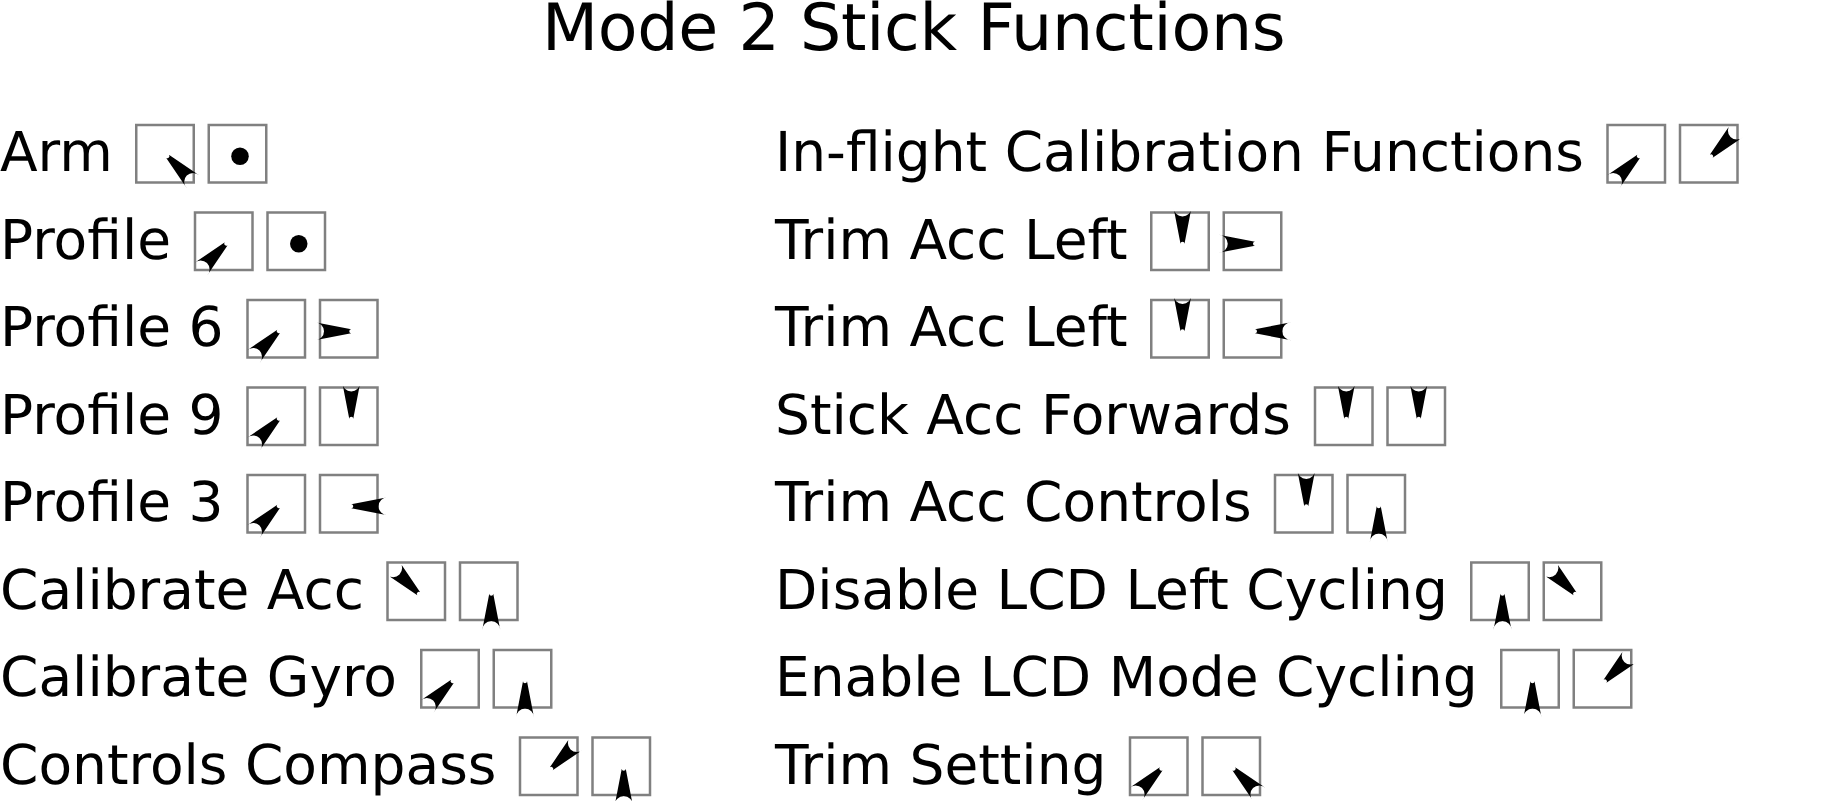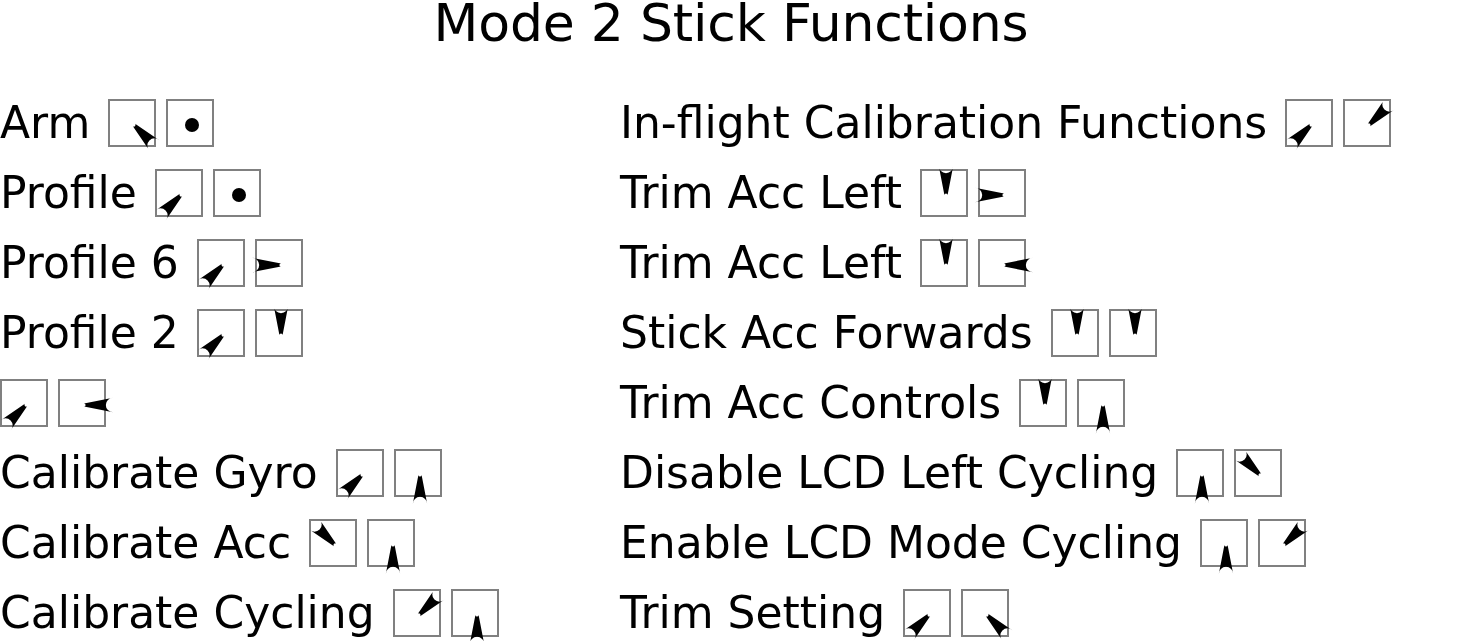--- a/index.html
+++ b/index.html
@@ -126,159 +126,160 @@
         <div class="sticks">
           <div class="stick-box" style="border-color: rgb(128, 128, 128);"><span style="display: contents;"><svg viewBox="0 0 76 76">
                 <path d="M 36.87 36.87 L 12.40 53.41 A 7.2 7.2 0 0 1 22.59 63.60 L 39.13 39.13 A 1.6 1.6 0 0 1 36.87 36.87 Z" class="cone" fill="#000000"></path>
               </svg></span></div>
           <div class="stick-box" style="border-color: rgb(128, 128, 128);"><span style="display: contents;"><svg viewBox="0 0 76 76">
                 <path d="M 38.00 36.40 L 9.00 30.80 A 7.2 7.2 0 0 1 9.00 45.20 L 38.00 39.60 A 1.6 1.6 0 0 1 38.00 36.40 Z" class="cone" fill="#000000"></path>
               </svg></span></div>
         </div>
       </div>
       <div class="row">
-        <div class="row-label">Profile 2</div>
-        <div class="sticks">
-          <div class="stick-box" style="border-color: rgb(128, 128, 128);"><span style="display: contents;"><svg viewBox="0 0 76 76">
-                <path d="M 36.87 36.87 L 12.40 53.41 A 7.2 7.2 0 0 1 22.59 63.60 L 39.13 39.13 A 1.6 1.6 0 0 1 36.87 36.87 Z" class="cone" fill="#000000"></path>
-              </svg></span></div>
-          <div class="stick-box" style="border-color: rgb(128, 128, 128);"><span style="display: contents;"><svg viewBox="0 0 76 76">
-                <path d="M 39.60 38.00 L 45.20 9.00 A 7.2 7.2 0 0 1 30.80 9.00 L 36.40 38.00 A 1.6 1.6 0 0 1 39.60 38.00 Z" class="cone" fill="#000000"></path>
-              </svg></span></div>
-        </div>
-      </div>
-      <div class="row">
+        <div class="row-label">Profile 9</div>
+        <div class="sticks">
+          <div class="stick-box" style="border-color: rgb(128, 128, 128);"><span style="display: contents;"><svg viewBox="0 0 76 76">
+                <path d="M 36.87 36.87 L 12.40 53.41 A 7.2 7.2 0 0 1 22.59 63.60 L 39.13 39.13 A 1.6 1.6 0 0 1 36.87 36.87 Z" class="cone" fill="#000000"></path>
+              </svg></span></div>
+          <div class="stick-box" style="border-color: rgb(128, 128, 128);"><span style="display: contents;"><svg viewBox="0 0 76 76">
+                <path d="M 39.60 38.00 L 45.20 9.00 A 7.2 7.2 0 0 1 30.80 9.00 L 36.40 38.00 A 1.6 1.6 0 0 1 39.60 38.00 Z" class="cone" fill="#000000"></path>
+              </svg></span></div>
+        </div>
+      </div>
+      <div class="row">
+        <div class="row-label">Profile 3</div>
         <div class="sticks">
           <div class="stick-box" style="border-color: rgb(128, 128, 128);"><span style="display: contents;"><svg viewBox="0 0 76 76">
                 <path d="M 36.87 36.87 L 12.40 53.41 A 7.2 7.2 0 0 1 22.59 63.60 L 39.13 39.13 A 1.6 1.6 0 0 1 36.87 36.87 Z" class="cone" fill="#000000"></path>
               </svg></span></div>
           <div class="stick-box" style="border-color: rgb(128, 128, 128);"><span style="display: contents;"><svg viewBox="0 0 76 76">
                 <path d="M 38.00 39.60 L 67.00 45.20 A 7.2 7.2 0 0 1 67.00 30.80 L 38.00 36.40 A 1.6 1.6 0 0 1 38.00 39.60 Z" class="cone" fill="#000000"></path>
               </svg></span></div>
         </div>
       </div>
       <div class="row">
+        <div class="row-label">Calibrate Acc</div>
+        <div class="sticks">
+          <div class="stick-box" style="border-color: rgb(128, 128, 128);"><span style="display: contents;"><svg viewBox="0 0 76 76">
+                <path d="M 39.13 36.87 L 22.59 12.40 A 7.2 7.2 0 0 1 12.40 22.59 L 36.87 39.13 A 1.6 1.6 0 0 1 39.13 36.87 Z" class="cone" fill="#000000"></path>
+              </svg></span></div>
+          <div class="stick-box" style="border-color: rgb(128, 128, 128);"><span style="display: contents;"><svg viewBox="0 0 76 76">
+                <path d="M 36.40 38.00 L 30.80 67.00 A 7.2 7.2 0 0 1 45.20 67.00 L 39.60 38.00 A 1.6 1.6 0 0 1 36.40 38.00 Z" class="cone" fill="#000000"></path>
+              </svg></span></div>
+        </div>
+      </div>
+      <div class="row">
         <div class="row-label">Calibrate Gyro</div>
         <div class="sticks">
           <div class="stick-box" style="border-color: rgb(128, 128, 128);"><span style="display: contents;"><svg viewBox="0 0 76 76">
                 <path d="M 36.87 36.87 L 12.40 53.41 A 7.2 7.2 0 0 1 22.59 63.60 L 39.13 39.13 A 1.6 1.6 0 0 1 36.87 36.87 Z" class="cone" fill="#000000"></path>
               </svg></span></div>
           <div class="stick-box" style="border-color: rgb(128, 128, 128);"><span style="display: contents;"><svg viewBox="0 0 76 76">
                 <path d="M 36.40 38.00 L 30.80 67.00 A 7.2 7.2 0 0 1 45.20 67.00 L 39.60 38.00 A 1.6 1.6 0 0 1 36.40 38.00 Z" class="cone" fill="#000000"></path>
               </svg></span></div>
         </div>
       </div>
       <div class="row">
-        <div class="row-label">Calibrate Acc</div>
-        <div class="sticks">
+        <div class="row-label">Controls Compass</div>
+        <div class="sticks">
+          <div class="stick-box" style="border-color: rgb(128, 128, 128);"><span style="display: contents;"><svg viewBox="0 0 76 76">
+                <path d="M 39.13 39.13 L 63.60 22.59 A 7.2 7.2 0 0 1 53.41 12.40 L 36.87 36.87 A 1.6 1.6 0 0 1 39.13 39.13 Z" class="cone" fill="#000000"></path>
+              </svg></span></div>
+          <div class="stick-box" style="border-color: rgb(128, 128, 128);"><span style="display: contents;"><svg viewBox="0 0 76 76">
+                <path d="M 36.40 38.00 L 30.80 67.00 A 7.2 7.2 0 0 1 45.20 67.00 L 39.60 38.00 A 1.6 1.6 0 0 1 36.40 38.00 Z" class="cone" fill="#000000"></path>
+              </svg></span></div>
+        </div>
+      </div>
+    </div>
+
+  <div class="col col-right">
+      <div class="row">
+        <div class="row-label">In-flight Calibration Functions</div>
+        <div class="sticks">
+          <div class="stick-box" style="border-color: rgb(128, 128, 128);"><span style="display: contents;"><svg viewBox="0 0 76 76">
+                <path d="M 36.87 36.87 L 12.40 53.41 A 7.2 7.2 0 0 1 22.59 63.60 L 39.13 39.13 A 1.6 1.6 0 0 1 36.87 36.87 Z" class="cone" fill="#000000"></path>
+              </svg></span></div>
+          <div class="stick-box" style="border-color: rgb(128, 128, 128);"><span style="display: contents;"><svg viewBox="0 0 76 76">
+                <path d="M 39.13 39.13 L 63.60 22.59 A 7.2 7.2 0 0 1 53.41 12.40 L 36.87 36.87 A 1.6 1.6 0 0 1 39.13 39.13 Z" class="cone" fill="#000000"></path>
+              </svg></span></div>
+        </div>
+      </div>
+      <div class="row">
+        <div class="row-label">Trim Acc Left</div>
+        <div class="sticks">
+          <div class="stick-box" style="border-color: rgb(128, 128, 128);"><span style="display: contents;"><svg viewBox="0 0 76 76">
+                <path d="M 39.60 38.00 L 45.20 9.00 A 7.2 7.2 0 0 1 30.80 9.00 L 36.40 38.00 A 1.6 1.6 0 0 1 39.60 38.00 Z" class="cone" fill="#000000"></path>
+              </svg></span></div>
+          <div class="stick-box" style="border-color: rgb(128, 128, 128);"><span style="display: contents;"><svg viewBox="0 0 76 76">
+                <path d="M 38.00 36.40 L 9.00 30.80 A 7.2 7.2 0 0 1 9.00 45.20 L 38.00 39.60 A 1.6 1.6 0 0 1 38.00 36.40 Z" class="cone" fill="#000000"></path>
+              </svg></span></div>
+        </div>
+      </div>
+      <div class="row">
+        <div class="row-label">Trim Acc Left</div>
+        <div class="sticks">
+          <div class="stick-box" style="border-color: rgb(128, 128, 128);"><span style="display: contents;"><svg viewBox="0 0 76 76">
+                <path d="M 39.60 38.00 L 45.20 9.00 A 7.2 7.2 0 0 1 30.80 9.00 L 36.40 38.00 A 1.6 1.6 0 0 1 39.60 38.00 Z" class="cone" fill="#000000"></path>
+              </svg></span></div>
+          <div class="stick-box" style="border-color: rgb(128, 128, 128);"><span style="display: contents;"><svg viewBox="0 0 76 76">
+                <path d="M 38.00 39.60 L 67.00 45.20 A 7.2 7.2 0 0 1 67.00 30.80 L 38.00 36.40 A 1.6 1.6 0 0 1 38.00 39.60 Z" class="cone" fill="#000000"></path>
+              </svg></span></div>
+        </div>
+      </div>
+      <div class="row">
+        <div class="row-label">Stick Acc Forwards</div>
+        <div class="sticks">
+          <div class="stick-box" style="border-color: rgb(128, 128, 128);"><span style="display: contents;"><svg viewBox="0 0 76 76">
+                <path d="M 39.60 38.00 L 45.20 9.00 A 7.2 7.2 0 0 1 30.80 9.00 L 36.40 38.00 A 1.6 1.6 0 0 1 39.60 38.00 Z" class="cone" fill="#000000"></path>
+              </svg></span></div>
+          <div class="stick-box" style="border-color: rgb(128, 128, 128);"><span style="display: contents;"><svg viewBox="0 0 76 76">
+                <path d="M 39.60 38.00 L 45.20 9.00 A 7.2 7.2 0 0 1 30.80 9.00 L 36.40 38.00 A 1.6 1.6 0 0 1 39.60 38.00 Z" class="cone" fill="#000000"></path>
+              </svg></span></div>
+        </div>
+      </div>
+      <div class="row">
+        <div class="row-label">Trim Acc Controls</div>
+        <div class="sticks">
+          <div class="stick-box" style="border-color: rgb(128, 128, 128);"><span style="display: contents;"><svg viewBox="0 0 76 76">
+                <path d="M 39.60 38.00 L 45.20 9.00 A 7.2 7.2 0 0 1 30.80 9.00 L 36.40 38.00 A 1.6 1.6 0 0 1 39.60 38.00 Z" class="cone" fill="#000000"></path>
+              </svg></span></div>
+          <div class="stick-box" style="border-color: rgb(128, 128, 128);"><span style="display: contents;"><svg viewBox="0 0 76 76">
+                <path d="M 36.40 38.00 L 30.80 67.00 A 7.2 7.2 0 0 1 45.20 67.00 L 39.60 38.00 A 1.6 1.6 0 0 1 36.40 38.00 Z" class="cone" fill="#000000"></path>
+              </svg></span></div>
+        </div>
+      </div>
+      <div class="row">
+        <div class="row-label">Disable LCD Left Cycling</div>
+        <div class="sticks">
+          <div class="stick-box" style="border-color: rgb(128, 128, 128);"><span style="display: contents;"><svg viewBox="0 0 76 76">
+                <path d="M 36.40 38.00 L 30.80 67.00 A 7.2 7.2 0 0 1 45.20 67.00 L 39.60 38.00 A 1.6 1.6 0 0 1 36.40 38.00 Z" class="cone" fill="#000000"></path>
+              </svg></span></div>
           <div class="stick-box" style="border-color: rgb(128, 128, 128);"><span style="display: contents;"><svg viewBox="0 0 76 76">
                 <path d="M 39.13 36.87 L 22.59 12.40 A 7.2 7.2 0 0 1 12.40 22.59 L 36.87 39.13 A 1.6 1.6 0 0 1 39.13 36.87 Z" class="cone" fill="#000000"></path>
               </svg></span></div>
-          <div class="stick-box" style="border-color: rgb(128, 128, 128);"><span style="display: contents;"><svg viewBox="0 0 76 76">
-                <path d="M 36.40 38.00 L 30.80 67.00 A 7.2 7.2 0 0 1 45.20 67.00 L 39.60 38.00 A 1.6 1.6 0 0 1 36.40 38.00 Z" class="cone" fill="#000000"></path>
-              </svg></span></div>
-        </div>
-      </div>
-      <div class="row">
-        <div class="row-label">Calibrate Cycling</div>
-        <div class="sticks">
+        </div>
+      </div>
+      <div class="row">
+        <div class="row-label">Enable LCD Mode Cycling</div>
+        <div class="sticks">
+          <div class="stick-box" style="border-color: rgb(128, 128, 128);"><span style="display: contents;"><svg viewBox="0 0 76 76">
+                <path d="M 36.40 38.00 L 30.80 67.00 A 7.2 7.2 0 0 1 45.20 67.00 L 39.60 38.00 A 1.6 1.6 0 0 1 36.40 38.00 Z" class="cone" fill="#000000"></path>
+              </svg></span></div>
           <div class="stick-box" style="border-color: rgb(128, 128, 128);"><span style="display: contents;"><svg viewBox="0 0 76 76">
                 <path d="M 39.13 39.13 L 63.60 22.59 A 7.2 7.2 0 0 1 53.41 12.40 L 36.87 36.87 A 1.6 1.6 0 0 1 39.13 39.13 Z" class="cone" fill="#000000"></path>
               </svg></span></div>
-          <div class="stick-box" style="border-color: rgb(128, 128, 128);"><span style="display: contents;"><svg viewBox="0 0 76 76">
-                <path d="M 36.40 38.00 L 30.80 67.00 A 7.2 7.2 0 0 1 45.20 67.00 L 39.60 38.00 A 1.6 1.6 0 0 1 36.40 38.00 Z" class="cone" fill="#000000"></path>
+        </div>
+      </div>
+      <div class="row">
+        <div class="row-label">Trim Setting</div>
+        <div class="sticks">
+          <div class="stick-box" style="border-color: rgb(128, 128, 128);"><span style="display: contents;"><svg viewBox="0 0 76 76">
+                <path d="M 36.87 36.87 L 12.40 53.41 A 7.2 7.2 0 0 1 22.59 63.60 L 39.13 39.13 A 1.6 1.6 0 0 1 36.87 36.87 Z" class="cone" fill="#000000"></path>
+              </svg></span></div>
+          <div class="stick-box" style="border-color: rgb(128, 128, 128);"><span style="display: contents;"><svg viewBox="0 0 76 76">
+                <path d="M 36.87 39.13 L 53.41 63.60 A 7.2 7.2 0 0 1 63.60 53.41 L 39.13 36.87 A 1.6 1.6 0 0 1 36.87 39.13 Z" class="cone" fill="#000000"></path>
               </svg></span></div>
         </div>
       </div>
     </div>
 
-  <div class="col col-right">
-      <div class="row">
-        <div class="row-label">In-flight Calibration Functions</div>
-        <div class="sticks">
-          <div class="stick-box" style="border-color: rgb(128, 128, 128);"><span style="display: contents;"><svg viewBox="0 0 76 76">
-                <path d="M 36.87 36.87 L 12.40 53.41 A 7.2 7.2 0 0 1 22.59 63.60 L 39.13 39.13 A 1.6 1.6 0 0 1 36.87 36.87 Z" class="cone" fill="#000000"></path>
-              </svg></span></div>
-          <div class="stick-box" style="border-color: rgb(128, 128, 128);"><span style="display: contents;"><svg viewBox="0 0 76 76">
-                <path d="M 39.13 39.13 L 63.60 22.59 A 7.2 7.2 0 0 1 53.41 12.40 L 36.87 36.87 A 1.6 1.6 0 0 1 39.13 39.13 Z" class="cone" fill="#000000"></path>
-              </svg></span></div>
-        </div>
-      </div>
-      <div class="row">
-        <div class="row-label">Trim Acc Left</div>
-        <div class="sticks">
-          <div class="stick-box" style="border-color: rgb(128, 128, 128);"><span style="display: contents;"><svg viewBox="0 0 76 76">
-                <path d="M 39.60 38.00 L 45.20 9.00 A 7.2 7.2 0 0 1 30.80 9.00 L 36.40 38.00 A 1.6 1.6 0 0 1 39.60 38.00 Z" class="cone" fill="#000000"></path>
-              </svg></span></div>
-          <div class="stick-box" style="border-color: rgb(128, 128, 128);"><span style="display: contents;"><svg viewBox="0 0 76 76">
-                <path d="M 38.00 36.40 L 9.00 30.80 A 7.2 7.2 0 0 1 9.00 45.20 L 38.00 39.60 A 1.6 1.6 0 0 1 38.00 36.40 Z" class="cone" fill="#000000"></path>
-              </svg></span></div>
-        </div>
-      </div>
-      <div class="row">
-        <div class="row-label">Trim Acc Left</div>
-        <div class="sticks">
-          <div class="stick-box" style="border-color: rgb(128, 128, 128);"><span style="display: contents;"><svg viewBox="0 0 76 76">
-                <path d="M 39.60 38.00 L 45.20 9.00 A 7.2 7.2 0 0 1 30.80 9.00 L 36.40 38.00 A 1.6 1.6 0 0 1 39.60 38.00 Z" class="cone" fill="#000000"></path>
-              </svg></span></div>
-          <div class="stick-box" style="border-color: rgb(128, 128, 128);"><span style="display: contents;"><svg viewBox="0 0 76 76">
-                <path d="M 38.00 39.60 L 67.00 45.20 A 7.2 7.2 0 0 1 67.00 30.80 L 38.00 36.40 A 1.6 1.6 0 0 1 38.00 39.60 Z" class="cone" fill="#000000"></path>
-              </svg></span></div>
-        </div>
-      </div>
-      <div class="row">
-        <div class="row-label">Stick Acc Forwards</div>
-        <div class="sticks">
-          <div class="stick-box" style="border-color: rgb(128, 128, 128);"><span style="display: contents;"><svg viewBox="0 0 76 76">
-                <path d="M 39.60 38.00 L 45.20 9.00 A 7.2 7.2 0 0 1 30.80 9.00 L 36.40 38.00 A 1.6 1.6 0 0 1 39.60 38.00 Z" class="cone" fill="#000000"></path>
-              </svg></span></div>
-          <div class="stick-box" style="border-color: rgb(128, 128, 128);"><span style="display: contents;"><svg viewBox="0 0 76 76">
-                <path d="M 39.60 38.00 L 45.20 9.00 A 7.2 7.2 0 0 1 30.80 9.00 L 36.40 38.00 A 1.6 1.6 0 0 1 39.60 38.00 Z" class="cone" fill="#000000"></path>
-              </svg></span></div>
-        </div>
-      </div>
-      <div class="row">
-        <div class="row-label">Trim Acc Controls</div>
-        <div class="sticks">
-          <div class="stick-box" style="border-color: rgb(128, 128, 128);"><span style="display: contents;"><svg viewBox="0 0 76 76">
-                <path d="M 39.60 38.00 L 45.20 9.00 A 7.2 7.2 0 0 1 30.80 9.00 L 36.40 38.00 A 1.6 1.6 0 0 1 39.60 38.00 Z" class="cone" fill="#000000"></path>
-              </svg></span></div>
-          <div class="stick-box" style="border-color: rgb(128, 128, 128);"><span style="display: contents;"><svg viewBox="0 0 76 76">
-                <path d="M 36.40 38.00 L 30.80 67.00 A 7.2 7.2 0 0 1 45.20 67.00 L 39.60 38.00 A 1.6 1.6 0 0 1 36.40 38.00 Z" class="cone" fill="#000000"></path>
-              </svg></span></div>
-        </div>
-      </div>
-      <div class="row">
-        <div class="row-label">Disable LCD Left Cycling</div>
-        <div class="sticks">
-          <div class="stick-box" style="border-color: rgb(128, 128, 128);"><span style="display: contents;"><svg viewBox="0 0 76 76">
-                <path d="M 36.40 38.00 L 30.80 67.00 A 7.2 7.2 0 0 1 45.20 67.00 L 39.60 38.00 A 1.6 1.6 0 0 1 36.40 38.00 Z" class="cone" fill="#000000"></path>
-              </svg></span></div>
-          <div class="stick-box" style="border-color: rgb(128, 128, 128);"><span style="display: contents;"><svg viewBox="0 0 76 76">
-                <path d="M 39.13 36.87 L 22.59 12.40 A 7.2 7.2 0 0 1 12.40 22.59 L 36.87 39.13 A 1.6 1.6 0 0 1 39.13 36.87 Z" class="cone" fill="#000000"></path>
-              </svg></span></div>
-        </div>
-      </div>
-      <div class="row">
-        <div class="row-label">Enable LCD Mode Cycling</div>
-        <div class="sticks">
-          <div class="stick-box" style="border-color: rgb(128, 128, 128);"><span style="display: contents;"><svg viewBox="0 0 76 76">
-                <path d="M 36.40 38.00 L 30.80 67.00 A 7.2 7.2 0 0 1 45.20 67.00 L 39.60 38.00 A 1.6 1.6 0 0 1 36.40 38.00 Z" class="cone" fill="#000000"></path>
-              </svg></span></div>
-          <div class="stick-box" style="border-color: rgb(128, 128, 128);"><span style="display: contents;"><svg viewBox="0 0 76 76">
-                <path d="M 39.13 39.13 L 63.60 22.59 A 7.2 7.2 0 0 1 53.41 12.40 L 36.87 36.87 A 1.6 1.6 0 0 1 39.13 39.13 Z" class="cone" fill="#000000"></path>
-              </svg></span></div>
-        </div>
-      </div>
-      <div class="row">
-        <div class="row-label">Trim Setting</div>
-        <div class="sticks">
-          <div class="stick-box" style="border-color: rgb(128, 128, 128);"><span style="display: contents;"><svg viewBox="0 0 76 76">
-                <path d="M 36.87 36.87 L 12.40 53.41 A 7.2 7.2 0 0 1 22.59 63.60 L 39.13 39.13 A 1.6 1.6 0 0 1 36.87 36.87 Z" class="cone" fill="#000000"></path>
-              </svg></span></div>
-          <div class="stick-box" style="border-color: rgb(128, 128, 128);"><span style="display: contents;"><svg viewBox="0 0 76 76">
-                <path d="M 36.87 39.13 L 53.41 63.60 A 7.2 7.2 0 0 1 63.60 53.41 L 39.13 36.87 A 1.6 1.6 0 0 1 36.87 39.13 Z" class="cone" fill="#000000"></path>
-              </svg></span></div>
-        </div>
-      </div>
-    </div>
-
 </div>
 
 </body></html>

